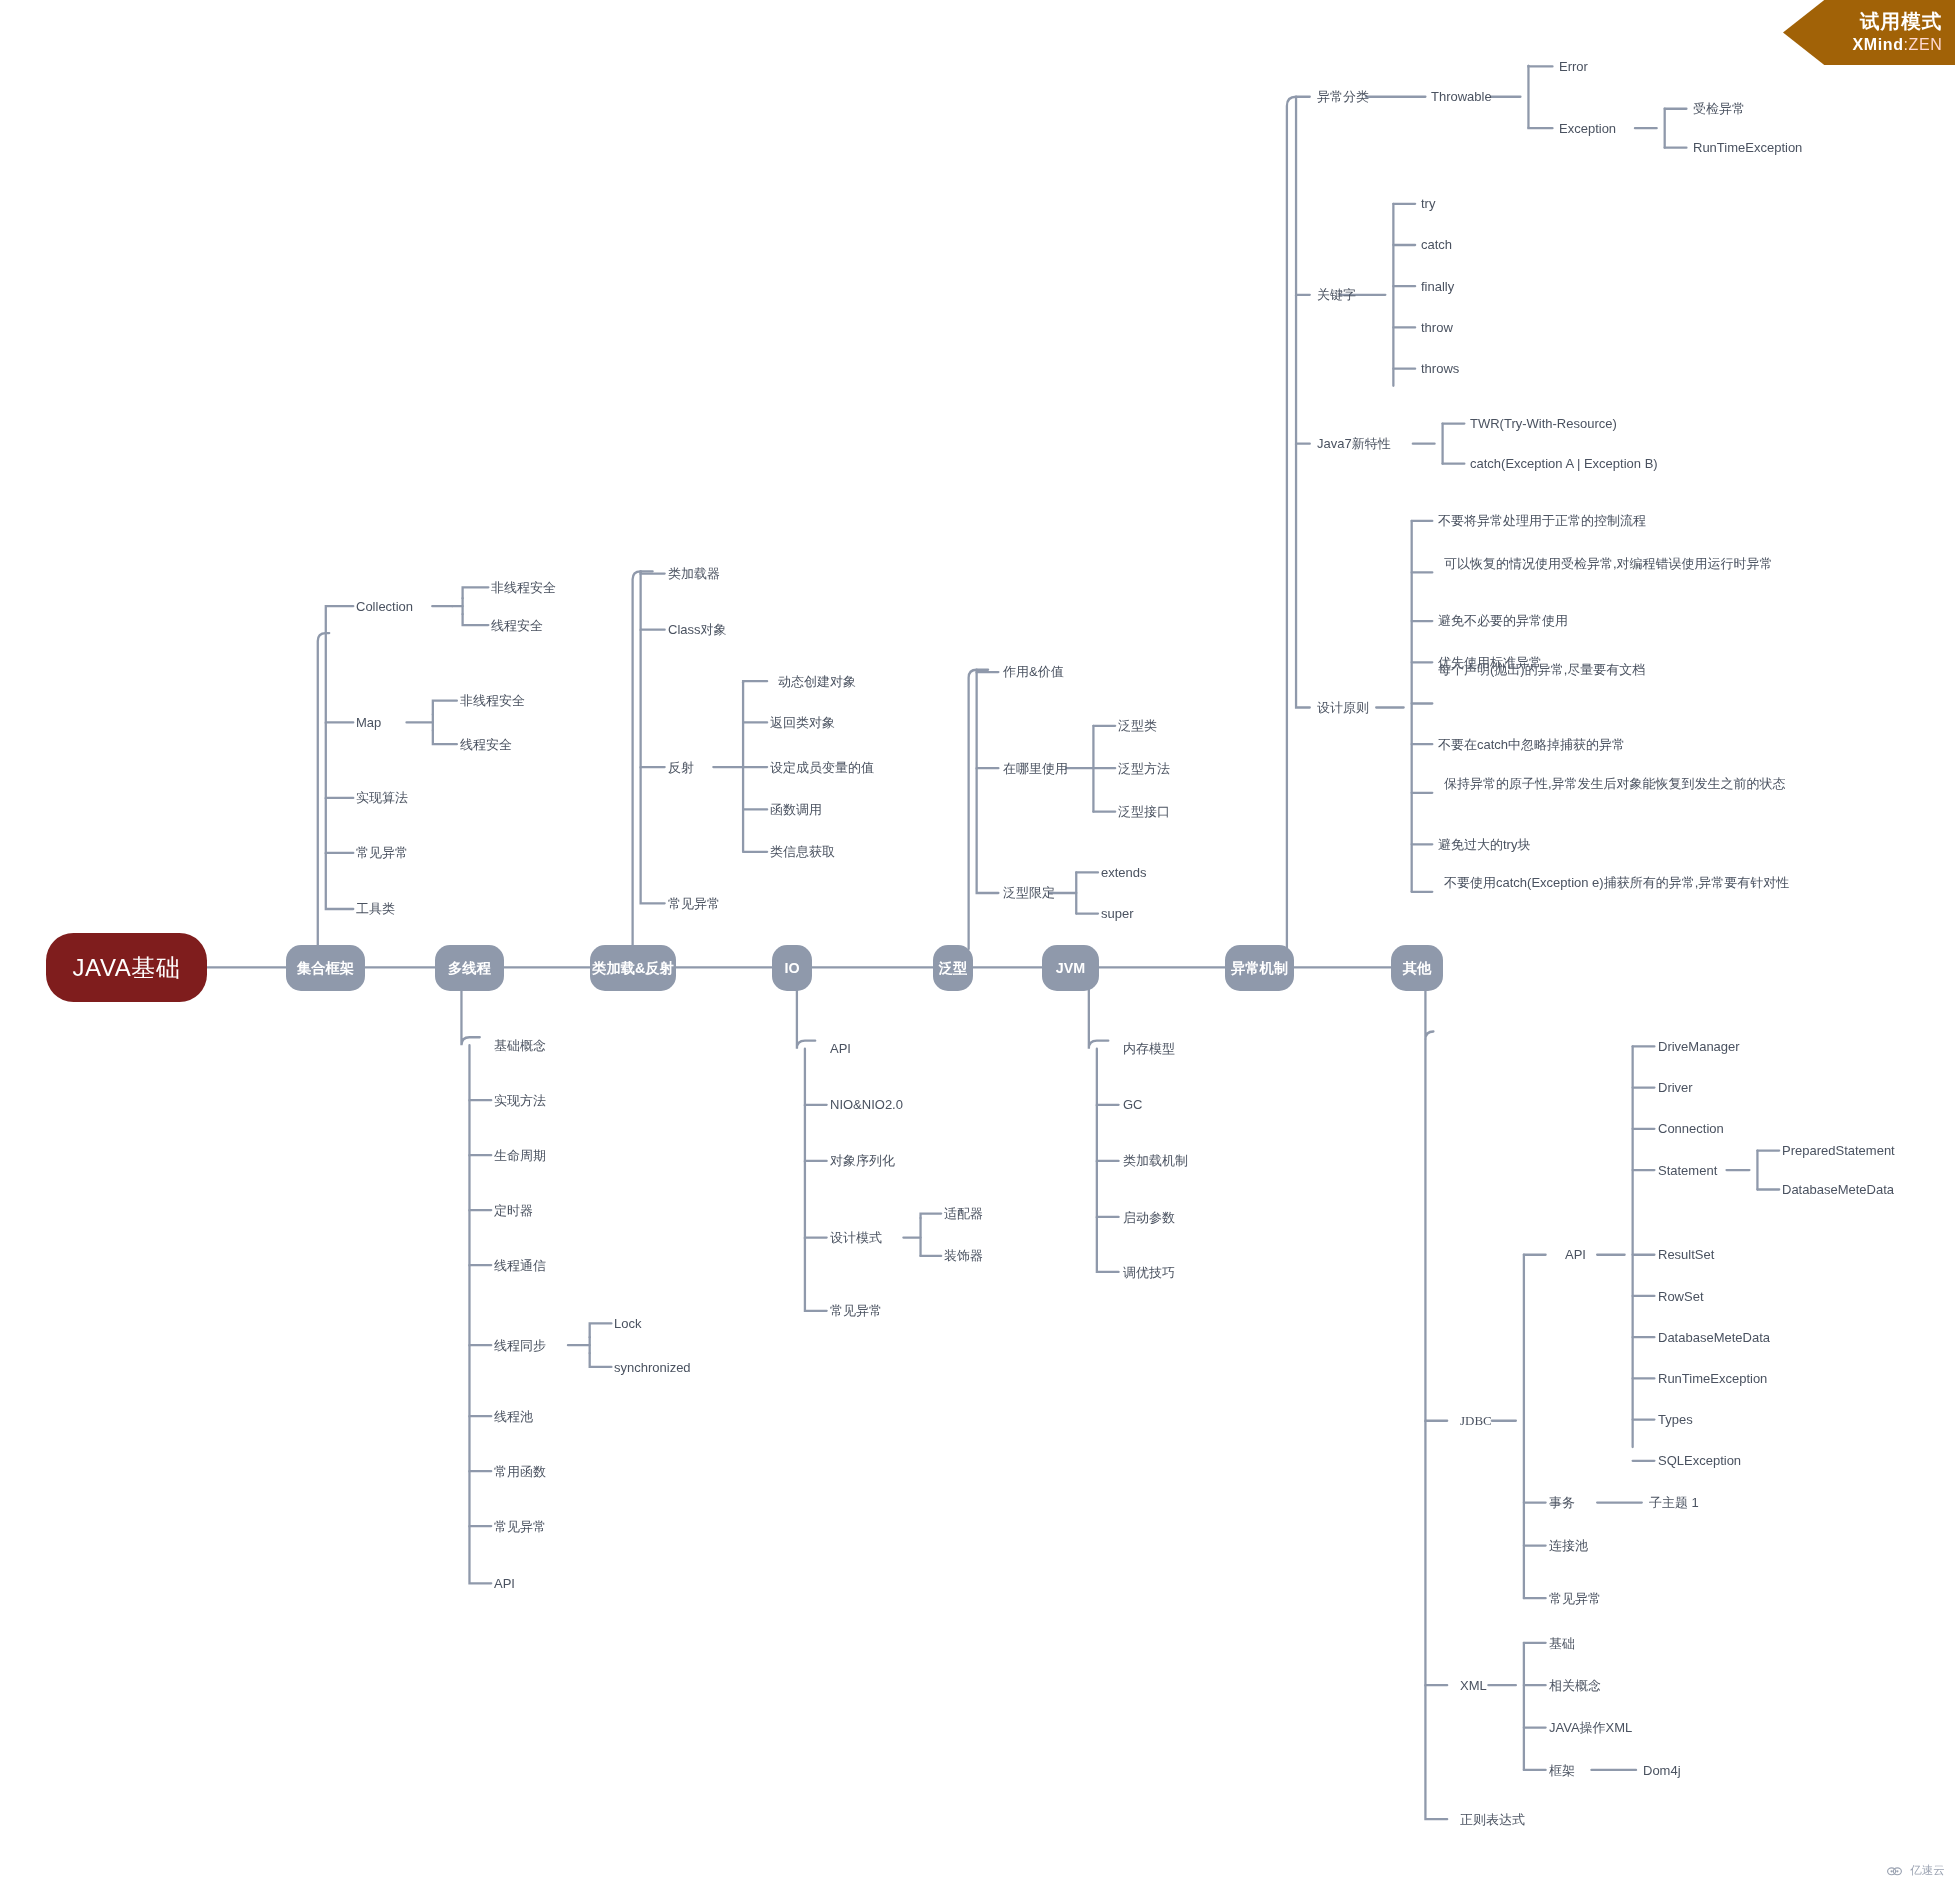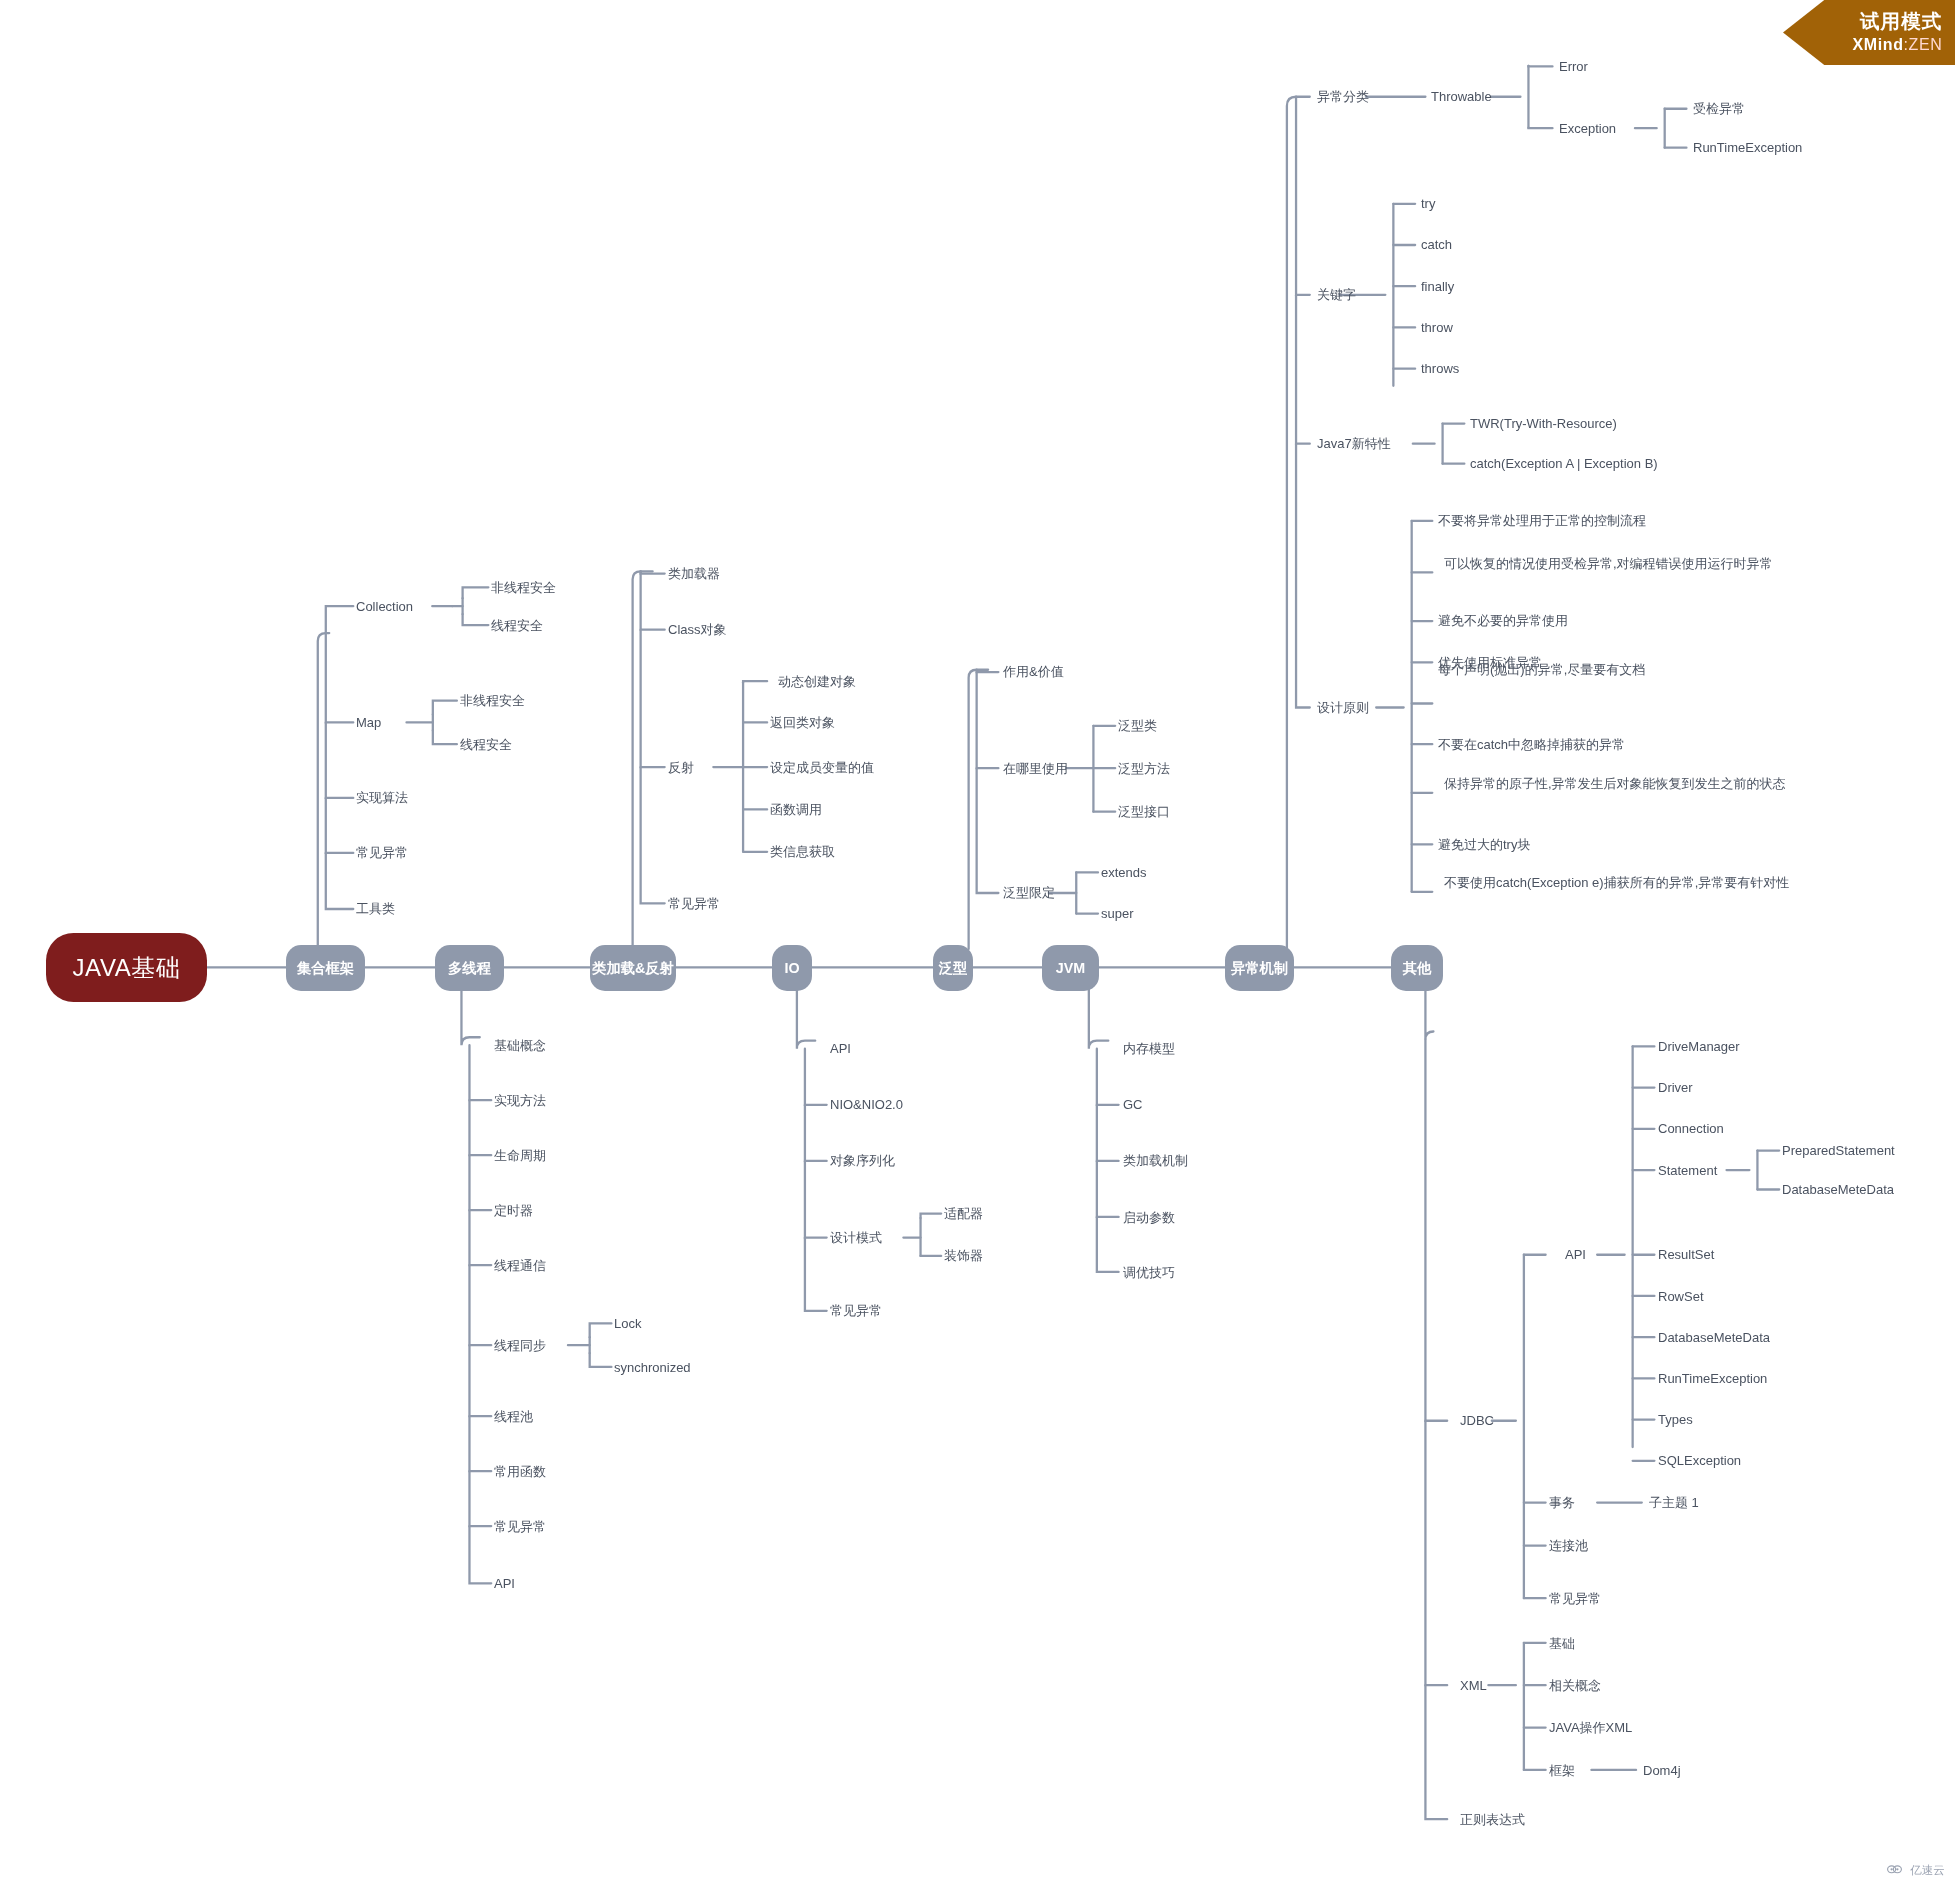--- a/index.html
+++ b/index.html
@@ -79,21 +79,21 @@
   }
   .trial-badge .t2 {
     font-size: 16px; letter-spacing: 0.6px; margin-top: 1.1px;
   }
   .trial-badge .t2 b { font-weight: bold; }
   .trial-badge .t2 i { font-style: normal; color: #ffd9d2; }
   
   .watermark {
     position: absolute;
     right: 10.3px; bottom: 6.9px;
-    display: flex; align-items: flex-start; gap: 8px;
+    display: flex; align-items: center; gap: 8px;
     color: #9aa2b1;
     font-size: 11.5px;
     z-index: 20;
   }
 </style>
 </head>
 <body>
 
 <div id="canvas">
 
@@ -459,21 +459,21 @@
     <span>每个声明(抛出)的异常,尽量要有文档</span></div>
   <div class="topic" style="left:1438px; top:735px;">
     <span>不要在catch中忽略掉捕获的异常</span></div>
   <div class="topic wrap" style="left:1444px; top:774px;">
     <span>保持异常的原子性,异常发生后对象能恢复到发生之前的状态</span></div>
   <div class="topic" style="left:1438px; top:835px;">
     <span>避免过大的try块</span></div>
   <div class="topic wrap" style="left:1444px; top:873px;">
     <span>不要使用catch(Exception e)捕获所有的异常,异常要有针对性</span></div>
 
-  <div class="topic" style="left:1460px; top:1411px;">
+  <div class="topic" style="left:1460px; top:1411px;font-family:Liberation Serif, serif;">
     <span>JDBC</span></div>
   <div class="topic" style="left:1565px; top:1245px;">
     <span>API</span></div>
   <div class="topic" style="left:1658px; top:1037px;">
     <span>DriveManager</span></div>
   <div class="topic" style="left:1658px; top:1078px;">
     <span>Driver</span></div>
   <div class="topic" style="left:1658px; top:1119px;">
     <span>Connection</span></div>
   <div class="topic" style="left:1658px; top:1161px;">

